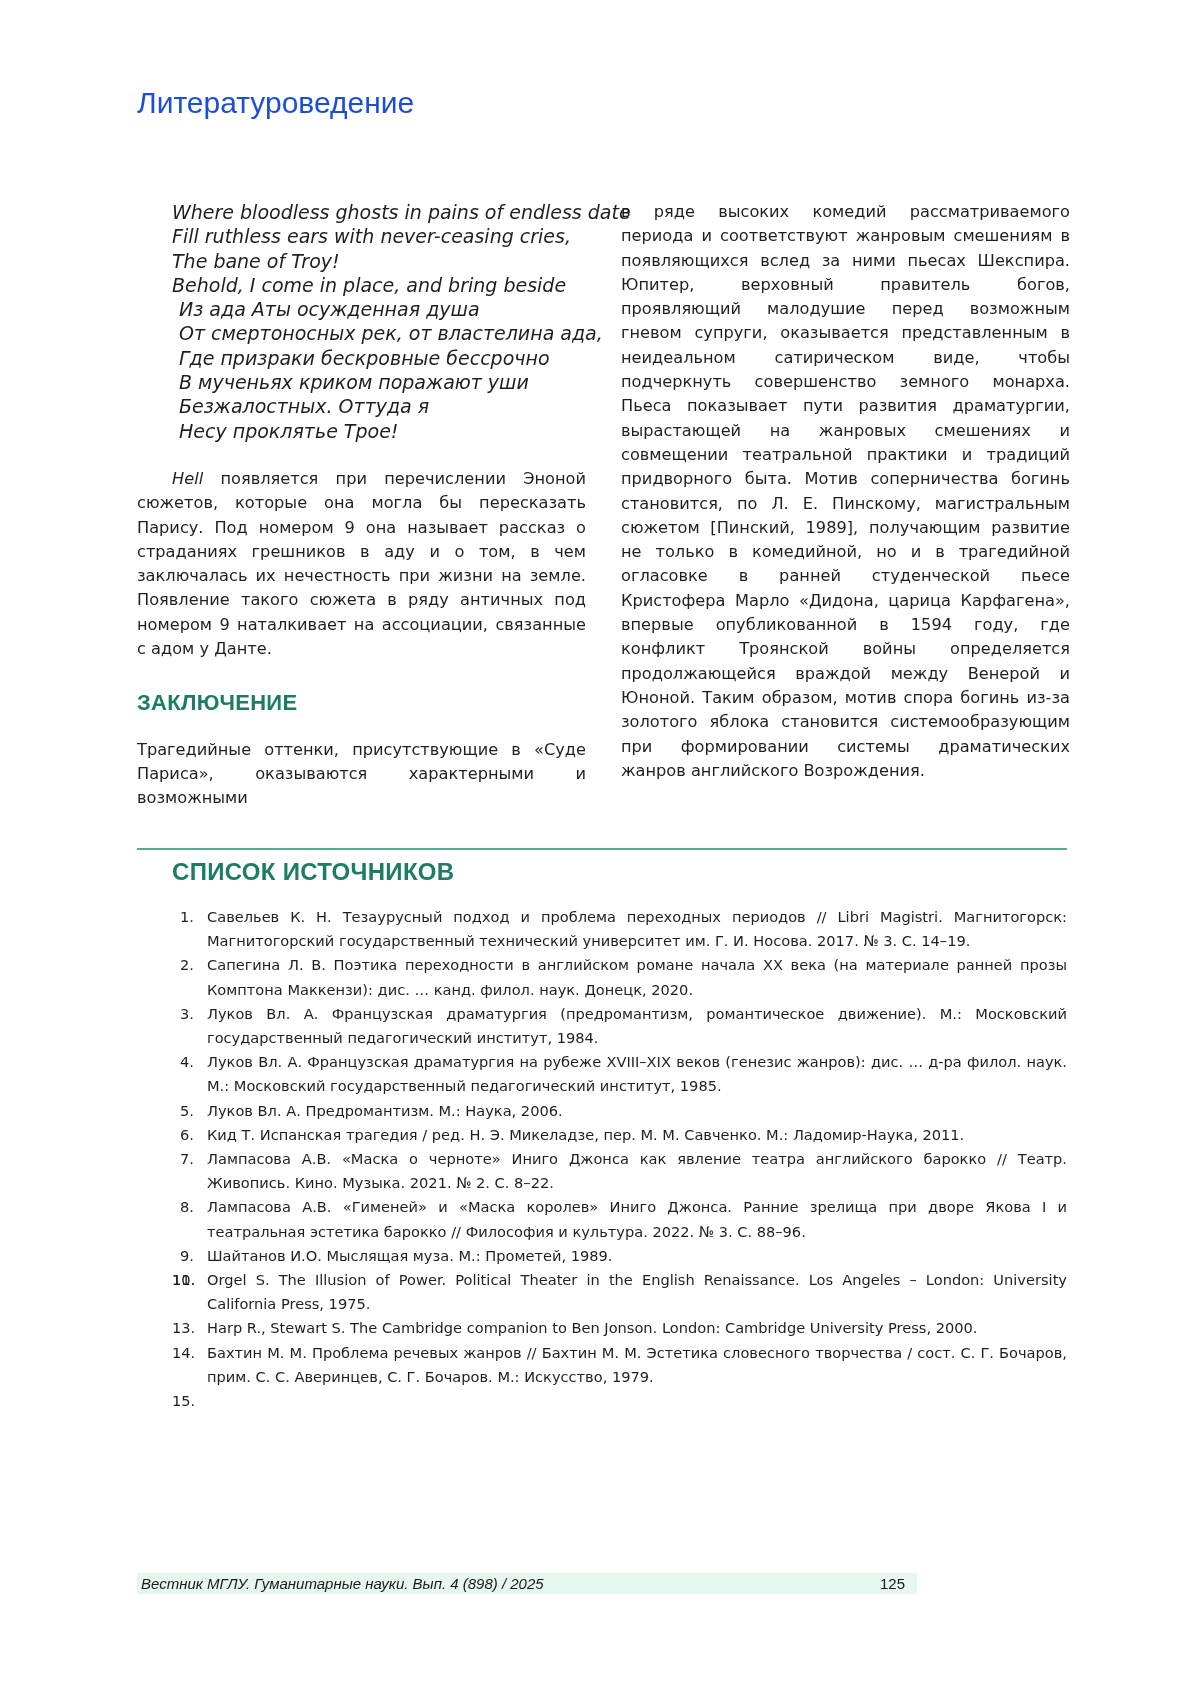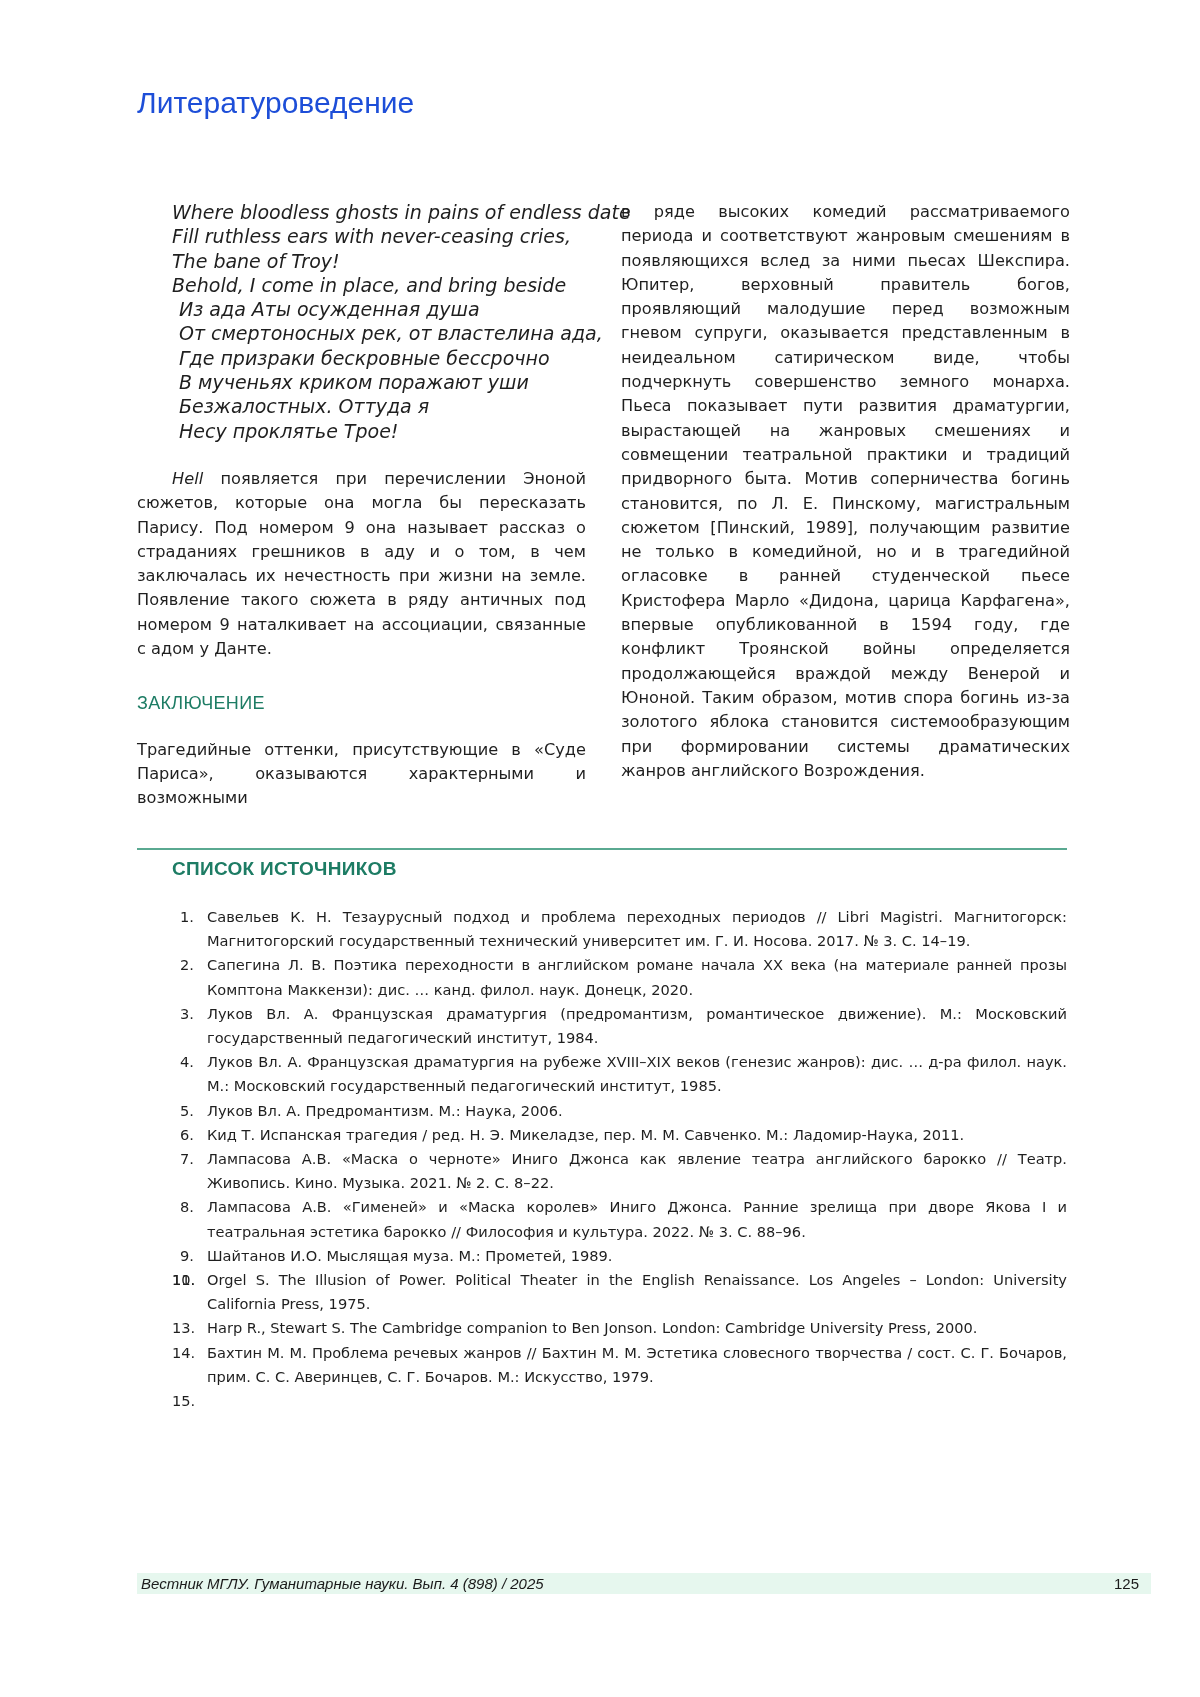--- a/index.html
+++ b/index.html
@@ -19,34 +19,34 @@
     .verse .line { white-space: nowrap; }
     .verse-ru { margin-left: 42px; }
 
     .para { text-align: justify; hyphens: manual; }
     .para.indent { text-indent: 35px; }
     .para em { font-style: italic; }
     .gap-para { margin-top: 24px; }
 
     .subheading {
       margin-top: 30px; margin-bottom: 22px;
-      font-family: "Liberation Sans", sans-serif; font-weight: normal; font-size: 18px; color: #1d7c64; letter-spacing: 0.3px;
+      font-family: "Liberation Sans", sans-serif; font-weight: bold; font-size: 22px; color: #1d7c64; letter-spacing: 0.3px;
     }
 
     .refs-rule { position: absolute; left: 137px; top: 848px; width: 930px; height: 2px; background: #5aa991; }
     .refs-title {
       position: absolute; left: 172px; top: 858px;
-      font-family: "Liberation Sans", sans-serif; font-weight: bold; font-size: 19px; color: #1d7c64; letter-spacing: 0.3px;
+      font-family: "Liberation Sans", sans-serif; font-weight: bold; font-size: 24px; color: #1d7c64; letter-spacing: 0.3px;
     }
     .refs { position: absolute; left: 172px; top: 905px; width: 895px; font-size: 14.6px; line-height: 24.2px; list-style: none; }
     .refs li { position: relative; padding-left: 35px; text-align: justify; }
     .refs .num { position: absolute; left: 0; width: 22px; text-align: right; }
 
     .footer {
-      position: absolute; left: 137px; top: 1573px; width: 1014px; height: 21px;
+      position: absolute; left: 137px; top: 1573px; width: 780px; height: 21px;
       background: #e6f7ee; display: flex; justify-content: space-between; align-items: center;
       font-family: "Liberation Sans", sans-serif; font-size: 15px; color: #1a1a1a;
     }
     .footer .journal { font-style: italic; padding-left: 4px; }
     .footer .page-num { padding-right: 12px; }
   </style>
 </head>
 <body>
 
 <h1 class="section-title">Литературоведение</h1>

